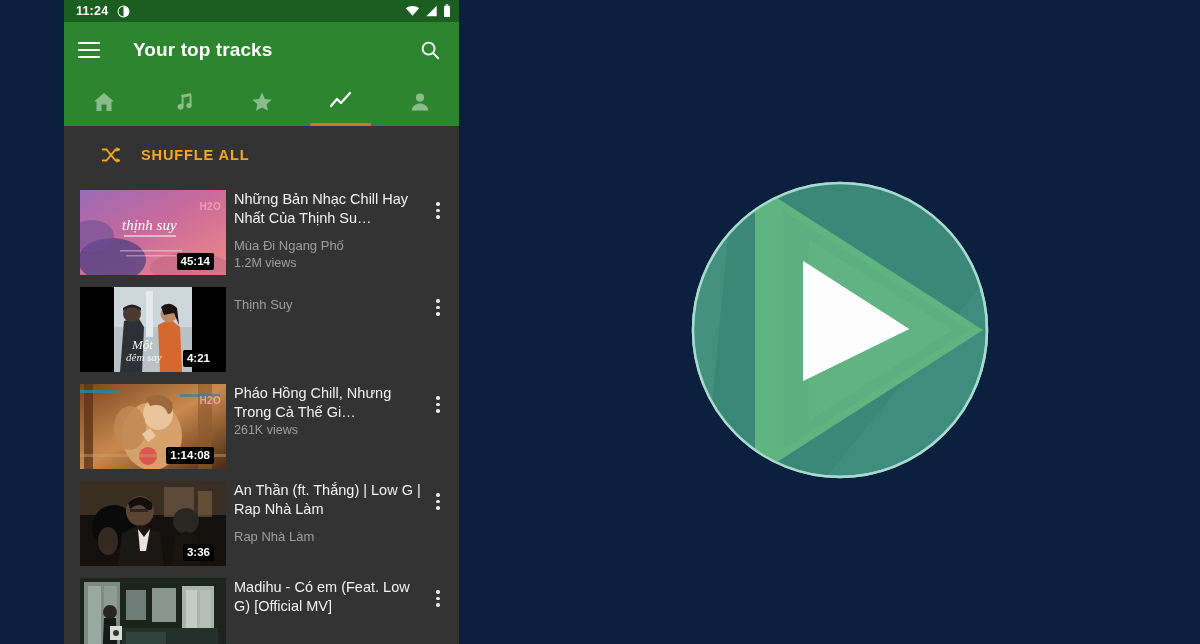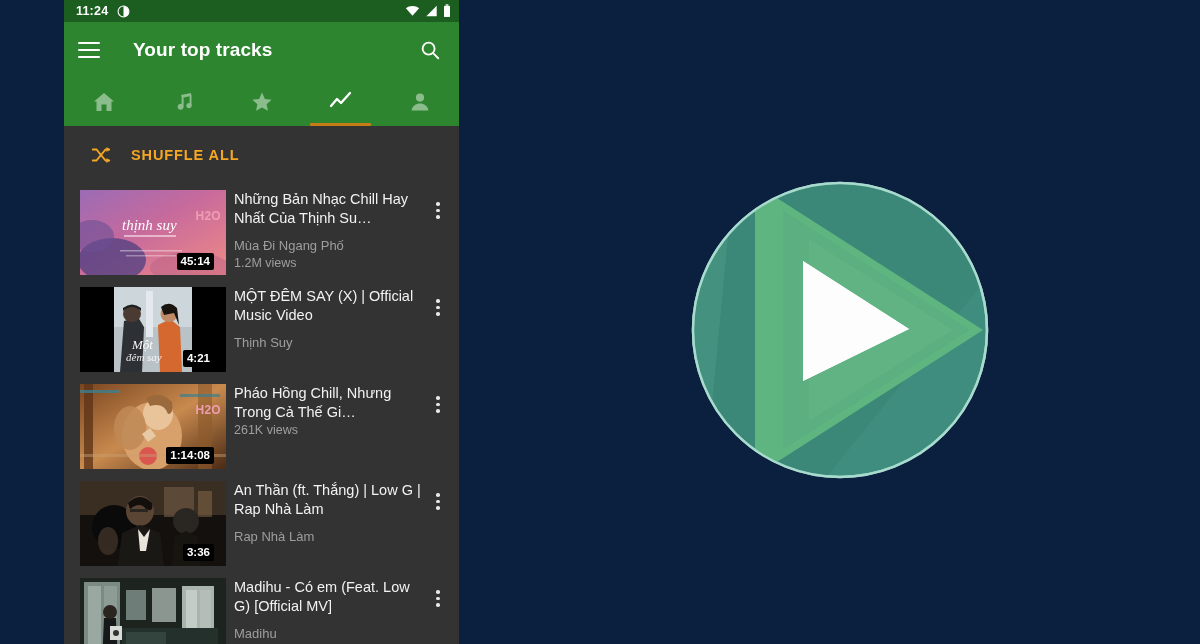--- a/index.html
+++ b/index.html
@@ -47,39 +47,39 @@
   .tab .tab-ind {
     position:absolute; left:12%; right:12%; bottom:0; height:3px;
     background:#c77d17; border-radius:1px; display:none;
   }
   .tab.active .tab-ind { display:block; }
 
   
   .content { background:#333333; height:540px; overflow:hidden; }
 
   .shuffle-row {
-    height:58px; display:flex; align-items:center; padding-left:26px; cursor:pointer;
+    height:58px; display:flex; align-items:center; padding-left:36px; cursor:pointer;
   }
   .shuffle-label {
     color:#f5a623; font-size:14.5px; font-weight:bold; letter-spacing:.9px; margin-left:19px;
   }
 
   
   .track-list { display:block; }
   .track {
     display:flex; align-items:flex-start; padding:6px 0 6px 16px;
     height:97px; cursor:pointer; position:relative;
   }
   .thumb-wrap {
     position:relative; width:146px; height:85px; flex:none; overflow:hidden;
     background:#000;
   }
   .thumb-img { position:absolute; inset:0; }
   .badge-hd {
-    position:absolute; top:20px; right:5px; color:#f1a0b6; font-size:12px;
+    position:absolute; top:12px; right:5px; color:#f1a0b6; font-size:10px;
     font-weight:bold; letter-spacing:.3px; line-height:1; opacity:.95;
   }
   .badge-dur {
     position:absolute; right:12px; bottom:5px; background:#000000;
     color:#ffffff; font-size:11.5px; font-weight:bold; line-height:1;
     padding:3px 4px; border-radius:2px; font-family:"Liberation Sans", sans-serif;
   }
   .track-meta { flex:1; min-width:0; padding:0 4px 0 8px; }
   .track-title {
     color:#f2f2f2; font-size:14.5px; line-height:19px; font-weight:normal;
@@ -237,21 +237,20 @@
               <path d="M80 85 L78 38 L90 32 L100 40 L102 85 Z" fill="#d4682f"></path>
               <ellipse cx="89" cy="27" rx="8.5" ry="8" fill="#c08a66"></ellipse>
               <path d="M81 20 Q89 13 97 21 L99 38 L94 26 L84 28 Z" fill="#1a1410"></path>
               <text x="52" y="62" font-family="Liberation Serif, serif" font-size="13" fill="#ffffff" font-style="italic" opacity=".95">Một</text>
               <text x="46" y="74" font-family="Liberation Serif, serif" font-size="11" fill="#ffffff" font-style="italic" opacity=".9">đêm say</text>
             </svg>
             <span class="badge-hd"></span>
             <span class="badge-dur">4:21</span>
           </div>
           <div class="track-meta">
-            <div class="track-title">MỘT ĐÊM SAY (X) | Official Music Video</div>
             <div class="track-artist">Thịnh Suy</div>
             <div class="track-views"></div>
           </div>
           <div class="overflow-btn">
               <i></i>
               <i></i>
               <i></i>
             </div>
         </div>
 
@@ -341,21 +340,20 @@
               <path d="M24 40 L22 85 L38 85 L36 40 Z" fill="#15191a"></path>
               <ellipse cx="30" cy="34" rx="7" ry="7" fill="#2b2520"></ellipse>
               <rect x="30" y="48" width="12" height="14" fill="#d8dcd6"></rect>
               <circle cx="36" cy="55" r="3" fill="#333"></circle>
             </svg>
             <span class="badge-hd"></span>
 
           </div>
           <div class="track-meta">
             <div class="track-title">Madihu - Có em (Feat. Low G) [Official MV]</div>
-            <div class="track-artist">Madihu</div>
             <div class="track-views"></div>
           </div>
           <div class="overflow-btn">
               <i></i>
               <i></i>
               <i></i>
             </div>
         </div>
 
       </div>

